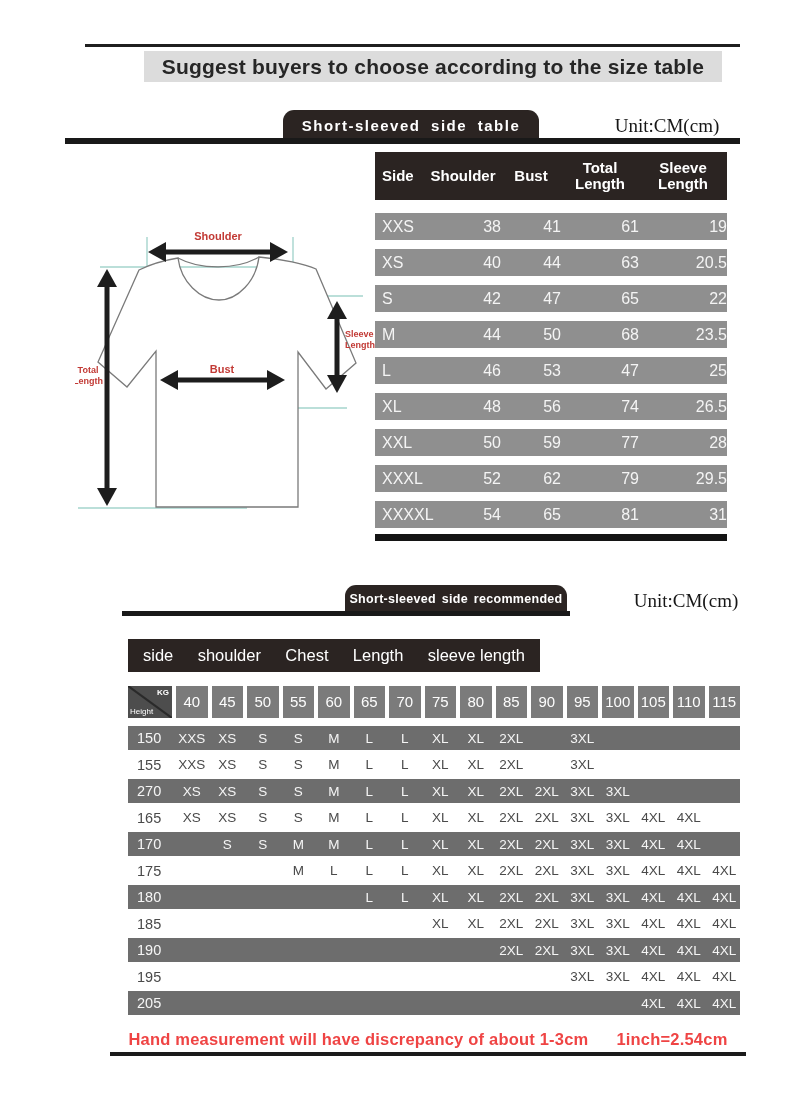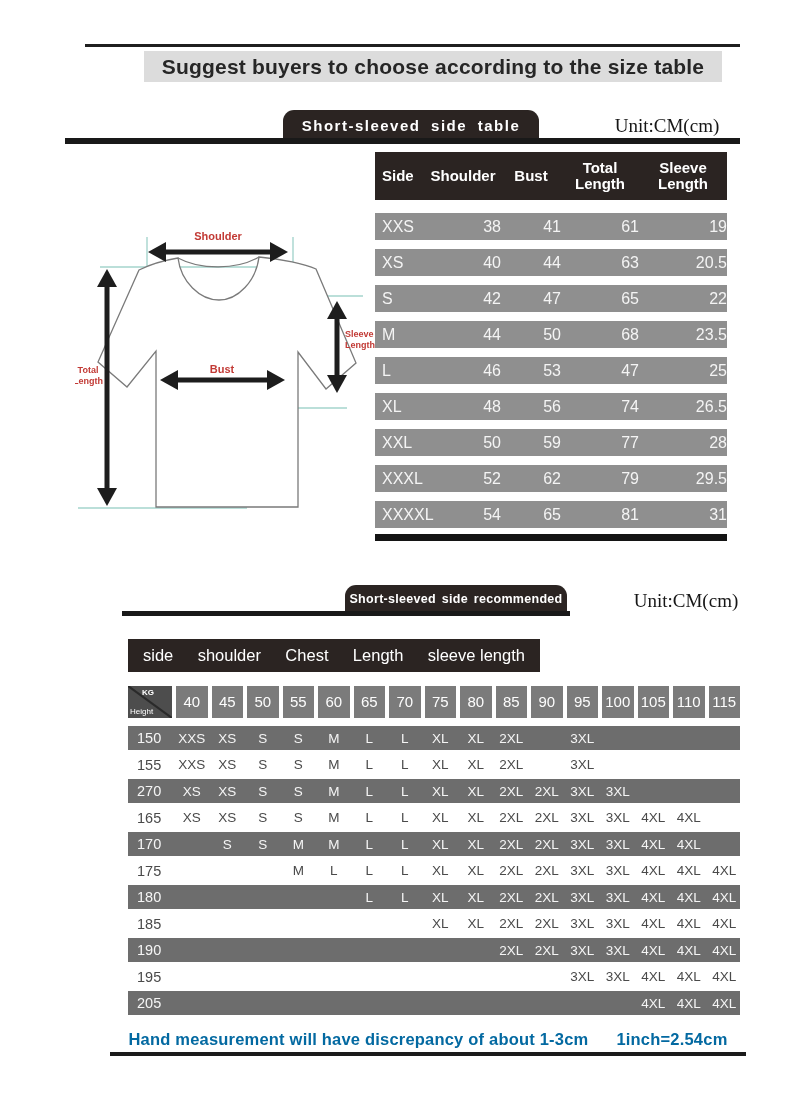--- a/index.html
+++ b/index.html
@@ -36,33 +36,33 @@
   
   .diagram { position:absolute; left:75px; top:225px; width:300px; height:300px; }
 
   
   .t2-headbar { position:absolute; left:128px; top:639px; width:412px; height:33px; background:#2b2422;
     color:#fff; font-size:16.5px; display:flex; align-items:center; justify-content:space-between; padding:0 15px; }
   .t2 { position:absolute; left:128px; top:686px; width:612px; }
   .t2-weights { display:grid; grid-template-columns:44px repeat(16, 31.5px); column-gap:4px; height:32px; margin-bottom:8px; }
   .corner-cell { position:relative; background:#4d4d4d; color:#fff; }
   .corner-cell svg { position:absolute; left:0; top:0; width:100%; height:100%; }
-  .corner-kg { position:absolute; right:18px; top:2px; font-size:8px; font-weight:bold; }
+  .corner-kg { position:absolute; right:3px; top:2px; font-size:8px; font-weight:bold; }
   .corner-height { position:absolute; left:2px; bottom:2px; font-size:8px; font-weight:normal; }
   .w-cell { background:#7b7b7b; color:#fdfdfd; font-size:15px; text-align:center; line-height:32px; }
   .t2-row { display:grid; grid-template-columns:44px repeat(16, 31.5px); column-gap:4px; height:24px; margin-bottom:2.5px;
     align-items:center; font-size:13.5px; }
   .t2-row.shaded { background:#6d6d6d; color:#f5f5f5; }
   .t2-row.plain { background:transparent; color:#4a4a4a; }
   .t2-label { font-size:14.5px; padding-left:9px; }
   .t2-cell { text-align:center; }
 
   
   .footer-note { position:absolute; left:110px; top:1030px; width:636px; text-align:center; font-size:16.5px;
-    font-weight:bold; color:#0369a1; letter-spacing:0.2px; }
+    font-weight:bold; color:#ef4444; letter-spacing:0.2px; }
   .footer-note .gap { display:inline-block; width:28px; }
   .footer-rule { position:absolute; left:110px; top:1052px; width:636px; height:4px; background:#1b1b1b; }
 
   .red-label { fill:#c23a35; font-family:"Liberation Sans", sans-serif; font-weight:bold; }
 </style>
 </head>
 <body>
 
 <div class="page">
 

